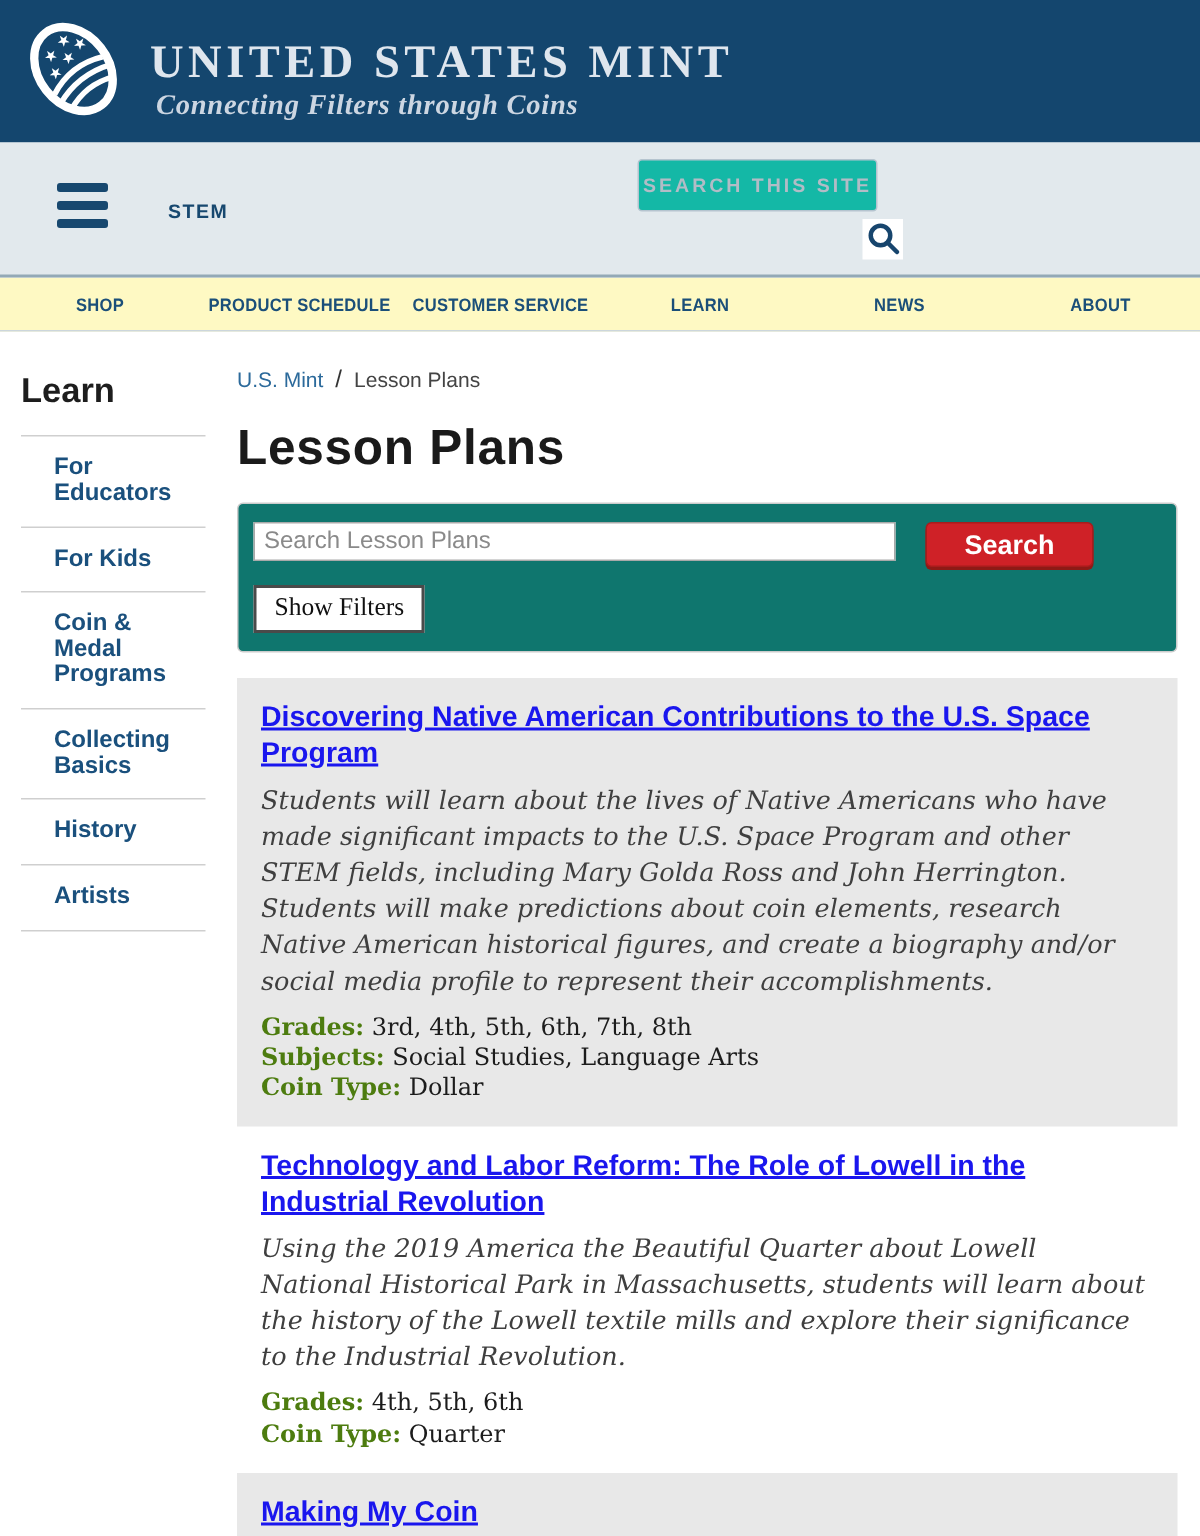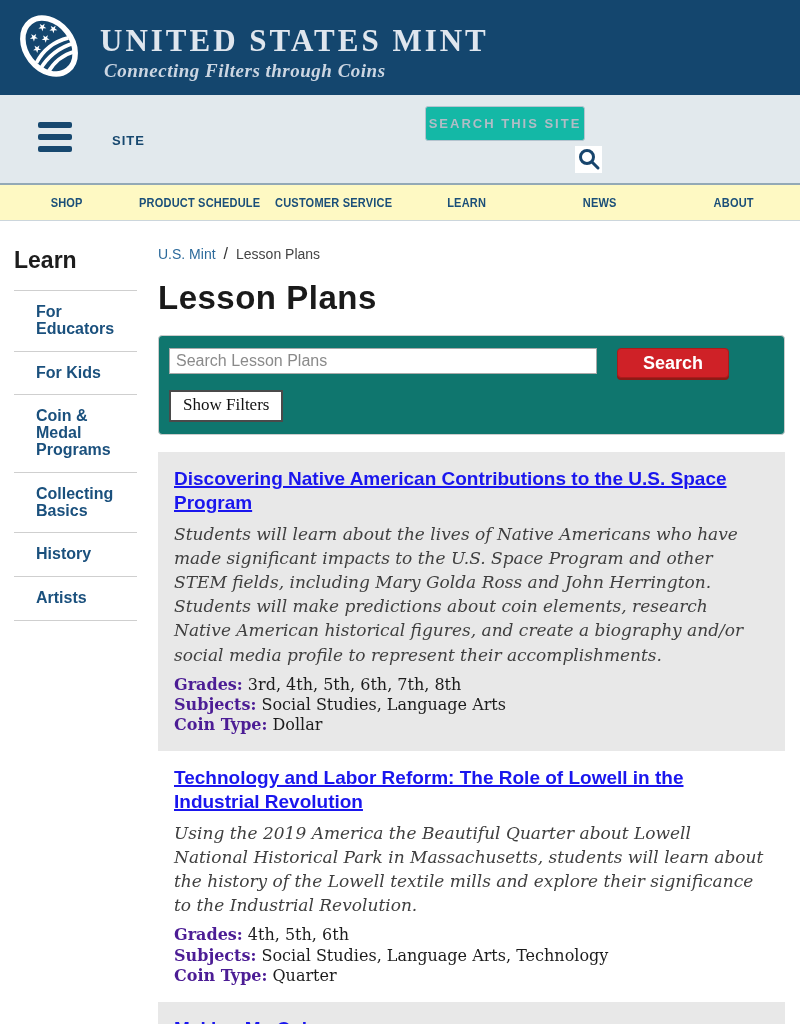--- a/index.html
+++ b/index.html
@@ -76,21 +76,21 @@
   .lesson-list { margin-top: 17px; }
   .lesson-card { padding: 15px 18px 16px 16px; }
   .lesson-card.alt { background: #e8e8e8; }
   .lesson-title { display: inline; font-size: 19px; font-weight: bold; color: #1a16ee;
     text-decoration: underline; text-decoration-thickness: 2px; line-height: 1.26;
     cursor: pointer; }
   .lesson-desc { margin-top: 7px; font-family: "DejaVu Serif", serif; font-style: italic;
     font-size: 17px; color: #3f3f3f; line-height: 1.42; }
   .lesson-meta { margin-top: 8px; font-family: "DejaVu Serif", serif; font-size: 16px;
     color: #1c1c1c; line-height: 1.26; }
-  .lesson-meta b { color: #4c1d95; }
+  .lesson-meta b { color: #4d7c0f; }
 </style>
 </head>
 <body>
 
 <header class="site-header">
   <a class="logo-wrap">
     <svg viewBox="0 0 80 80" width="74" height="74">
       <g transform="rotate(-38 40 40)">
         <ellipse cx="40" cy="40" rx="25" ry="33" fill="none" stroke="#ffffff" stroke-width="6"></ellipse>
         <path d="M18 46 Q40 36 62 46" stroke="#ffffff" stroke-width="4" fill="none"></path>
@@ -109,21 +109,21 @@
     <div class="brand-tagline">Connecting Filters through Coins</div>
   </div>
 </header>
 
 <div class="menu-strip">
   <div class="hamburger">
     <span></span>
       <span></span>
       <span></span>
   </div>
-  <div class="menu-label">SITE</div>
+  <div class="menu-label">STEM</div>
   <input class="site-search" type="text" placeholder="SEARCH THIS SITE" style="">
   <button class="search-go">
     <svg viewBox="0 0 24 24" width="24" height="24">
       <circle cx="10" cy="10" r="6.5" fill="none" stroke="#17456d" stroke-width="3"></circle>
       <line x1="15" y1="15" x2="21" y2="21" stroke="#17456d" stroke-width="3" stroke-linecap="round"></line>
     </svg>
   </button>
 </div>
 
 <nav class="primary-nav">
@@ -187,21 +187,20 @@
           <div><b>Subjects:</b> <span>Social Studies, Language Arts</span></div>
           <div><b>Coin Type:</b> <span>Dollar</span></div>
         </div>
       </article>
 
       <article class="lesson-card">
         <a class="lesson-title">Technology and Labor Reform: The Role of Lowell in the Industrial Revolution</a>
         <p class="lesson-desc">Using the 2019 America the Beautiful Quarter about Lowell National Historical Park in Massachusetts, students will learn about the history of the Lowell textile mills and explore their significance to the Industrial Revolution.</p>
         <div class="lesson-meta">
           <div><b>Grades:</b> <span>4th, 5th, 6th</span></div>
-          <div><b>Subjects:</b> <span>Social Studies, Language Arts, Technology</span></div>
           <div><b>Coin Type:</b> <span>Quarter</span></div>
         </div>
       </article>
 
       <article class="lesson-card alt">
         <a class="lesson-title">Making My Coin</a>
         
       </article>
 
     </div>

